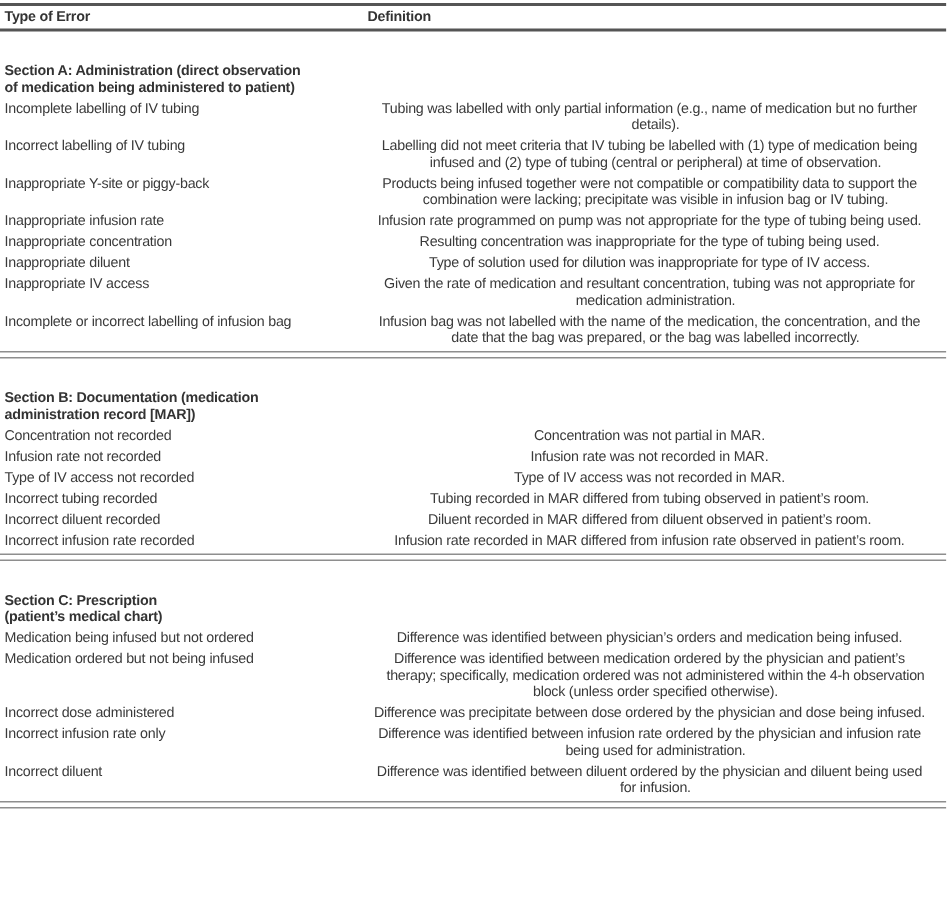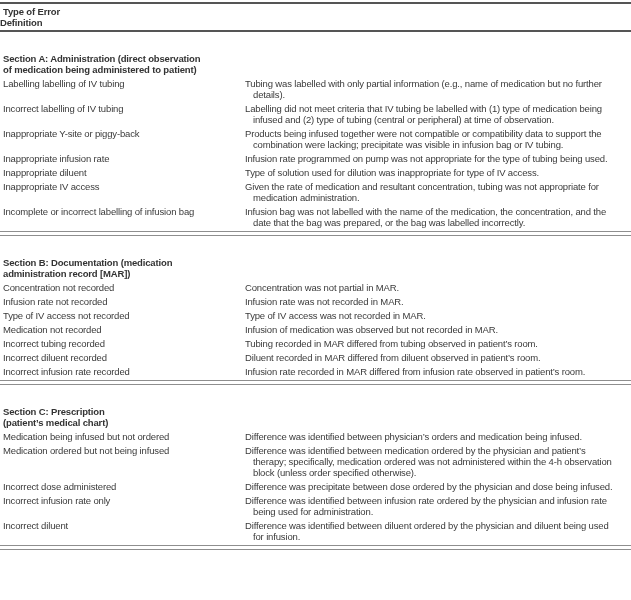--- a/index.html
+++ b/index.html
@@ -17,63 +17,67 @@
     padding-top: 2px;
     overflow: hidden;
   }
   .rule-dark { height: 0; border-top: 2px solid #555555; }
   .double-rule {
     height: 3px;
     border-top: 1px solid #8e8e8e;
     border-bottom: 1px solid #8e8e8e;
     margin-top: 3px;
   }
-  .hdr-row { display: flex; padding: 2px 0; font-weight: bold; color: #333333; flex-direction: column; }
+  .hdr-row { display: flex; padding: 2px 0; font-weight: bold; color: #333333; }
   .cell-left { width: 245px; flex: none; box-sizing: border-box; padding-left: 3px; }
   .cell-right { flex: 1; padding-right: 10px; }
   .hdr-def-label { display: inline-block; }
   .section-heading {
     font-weight: bold;
     color: #333333;
     margin-top: 21px;
     padding-left: 3px;
     width: 320px;
   }
   .row { display: flex; margin-top: 3px; }
-  .def { padding-left: 8px; text-indent: -8px; }
+  .def { padding-left: 8px; text-indent: -8px; text-align: center; }
 </style>
 </head>
 <body>
 
 <div class="page">
   <div class="rule-dark"></div>
   <div class="hdr-row">
     <div class="cell-left">Type of Error</div>
     <div class="cell-right">
       <span class="hdr-def-label">Definition</span>
     </div>
   </div>
   <div class="rule-dark"></div>
   <div id="sections">
       <div class="section-heading"><span>Section A: Administration (direct observation</span><br><span>of medication being administered to patient)</span></div>
       <div class="row">
-        <div class="cell-left term">Labelling labelling of IV tubing</div>
+        <div class="cell-left term">Incomplete labelling of IV tubing</div>
         <div class="cell-right def">Tubing was labelled with only partial information (e.g., name of medication but no further details).</div>
       </div>
       <div class="row">
         <div class="cell-left term">Incorrect labelling of IV tubing</div>
         <div class="cell-right def">Labelling did not meet criteria that IV tubing be labelled with (1) type of medication being infused and (2) type of tubing (central or peripheral) at time of observation.</div>
       </div>
       <div class="row">
         <div class="cell-left term">Inappropriate Y-site or piggy-back</div>
         <div class="cell-right def">Products being infused together were not compatible or compatibility data to support the combination were lacking; precipitate was visible in infusion bag or IV tubing.</div>
       </div>
       <div class="row">
         <div class="cell-left term">Inappropriate infusion rate</div>
         <div class="cell-right def">Infusion rate programmed on pump was not appropriate for the type of tubing being used.</div>
+      </div>
+      <div class="row">
+        <div class="cell-left term">Inappropriate concentration</div>
+        <div class="cell-right def">Resulting concentration was inappropriate for the type of tubing being used.</div>
       </div>
       <div class="row">
         <div class="cell-left term">Inappropriate diluent</div>
         <div class="cell-right def">Type of solution used for dilution was inappropriate for type of IV access.</div>
       </div>
       <div class="row">
         <div class="cell-left term">Inappropriate IV access</div>
         <div class="cell-right def">Given the rate of medication and resultant concentration, tubing was not appropriate for medication administration.</div>
       </div>
       <div class="row">
@@ -86,24 +90,20 @@
         <div class="cell-left term">Concentration not recorded</div>
         <div class="cell-right def">Concentration was not partial in MAR.</div>
       </div>
       <div class="row">
         <div class="cell-left term">Infusion rate not recorded</div>
         <div class="cell-right def">Infusion rate was not recorded in MAR.</div>
       </div>
       <div class="row">
         <div class="cell-left term">Type of IV access not recorded</div>
         <div class="cell-right def">Type of IV access was not recorded in MAR.</div>
-      </div>
-      <div class="row">
-        <div class="cell-left term">Medication not recorded</div>
-        <div class="cell-right def">Infusion of medication was observed but not recorded in MAR.</div>
       </div>
       <div class="row">
         <div class="cell-left term">Incorrect tubing recorded</div>
         <div class="cell-right def">Tubing recorded in MAR differed from tubing observed in patient’s room.</div>
       </div>
       <div class="row">
         <div class="cell-left term">Incorrect diluent recorded</div>
         <div class="cell-right def">Diluent recorded in MAR differed from diluent observed in patient’s room.</div>
       </div>
       <div class="row">

